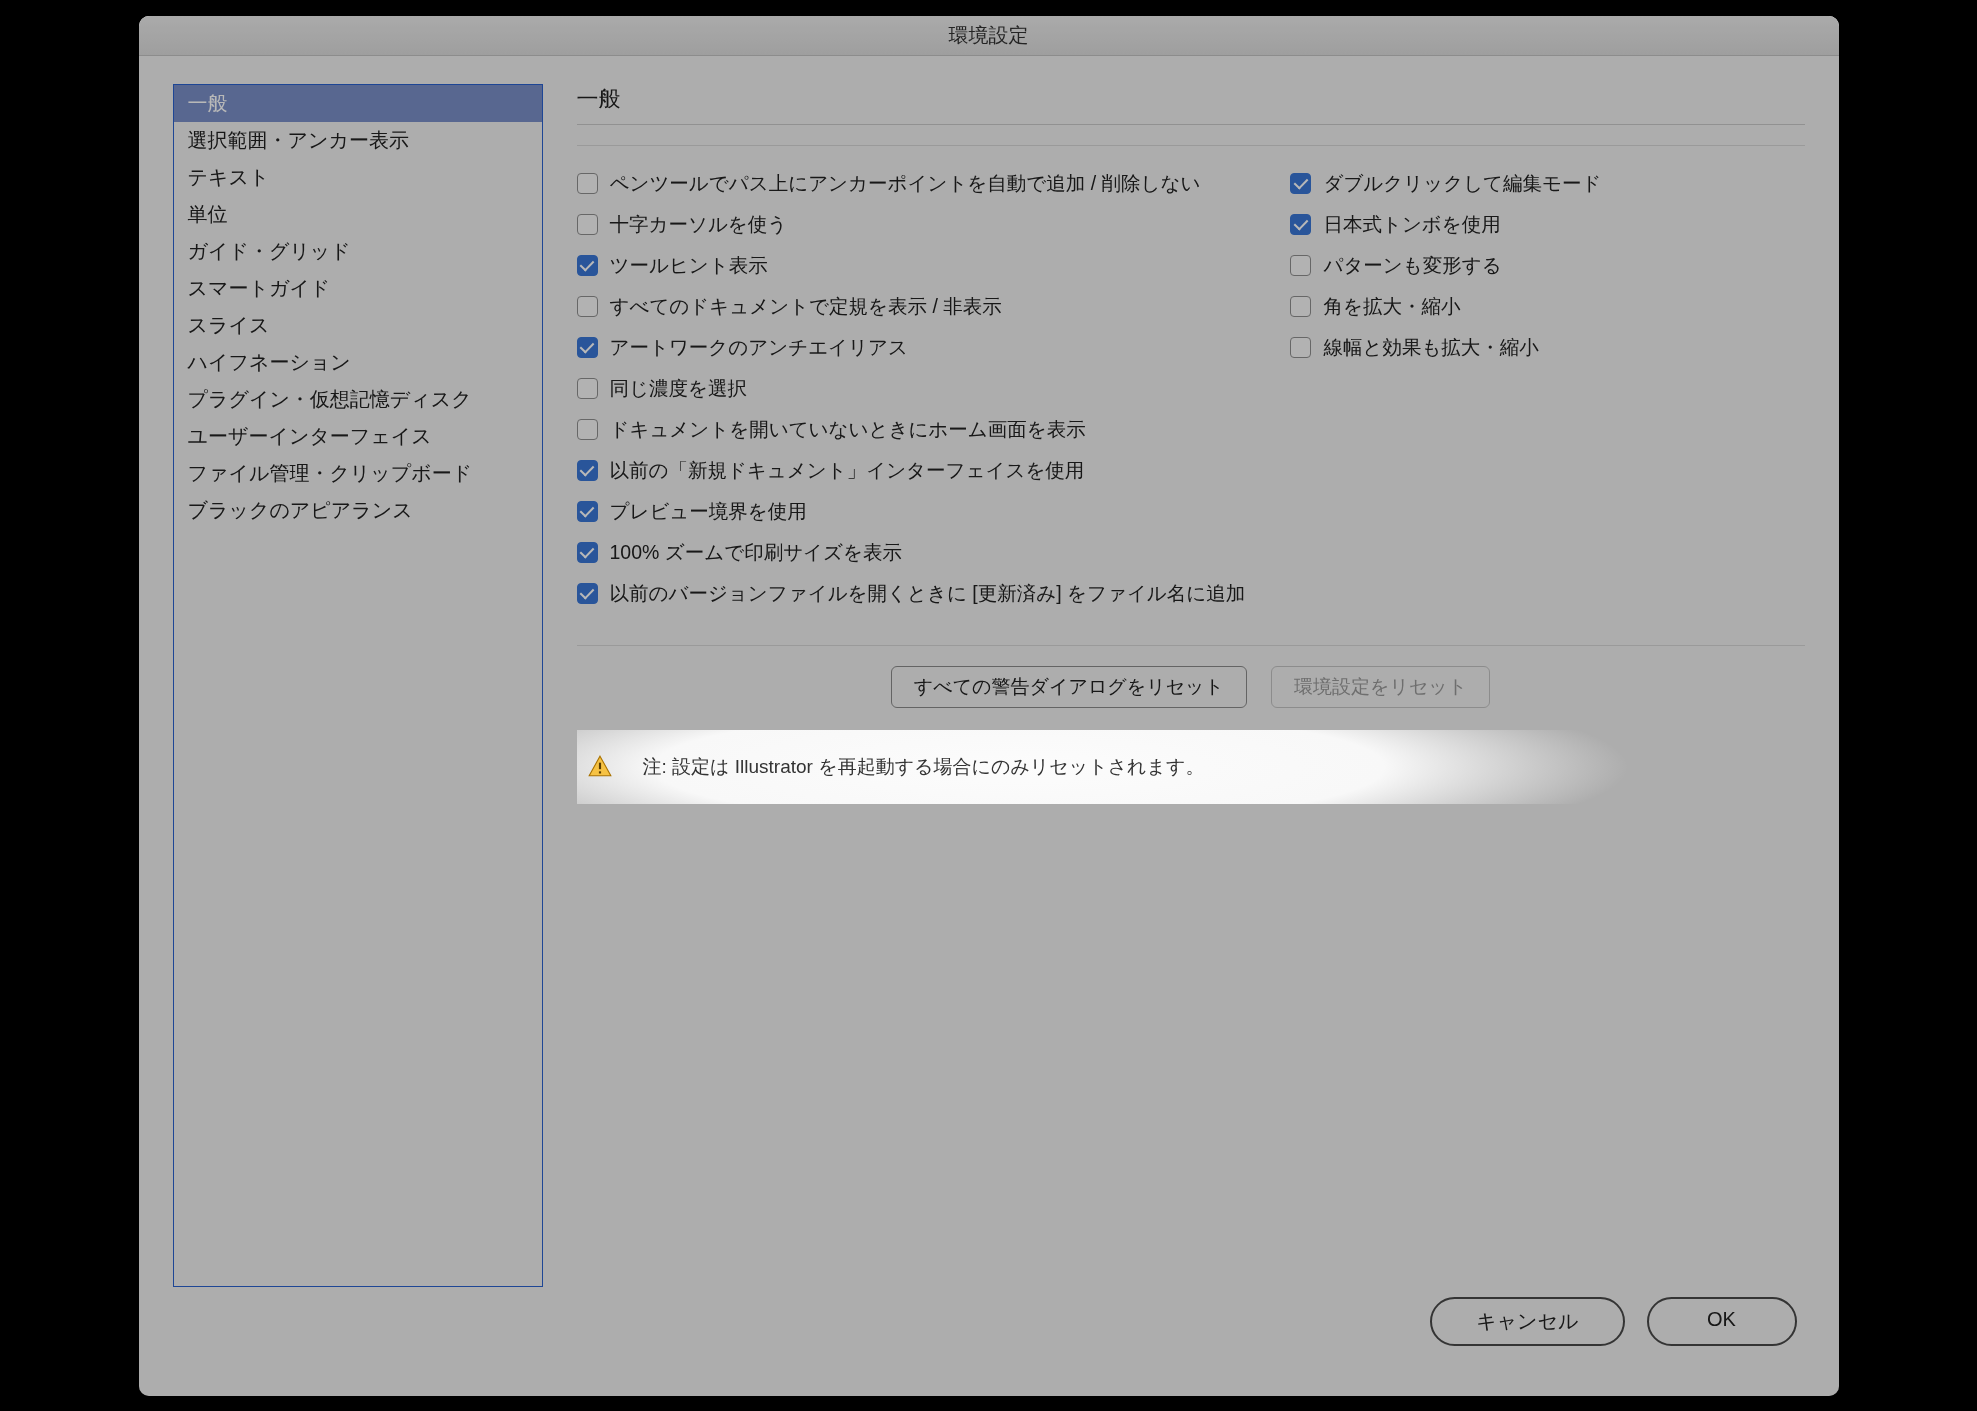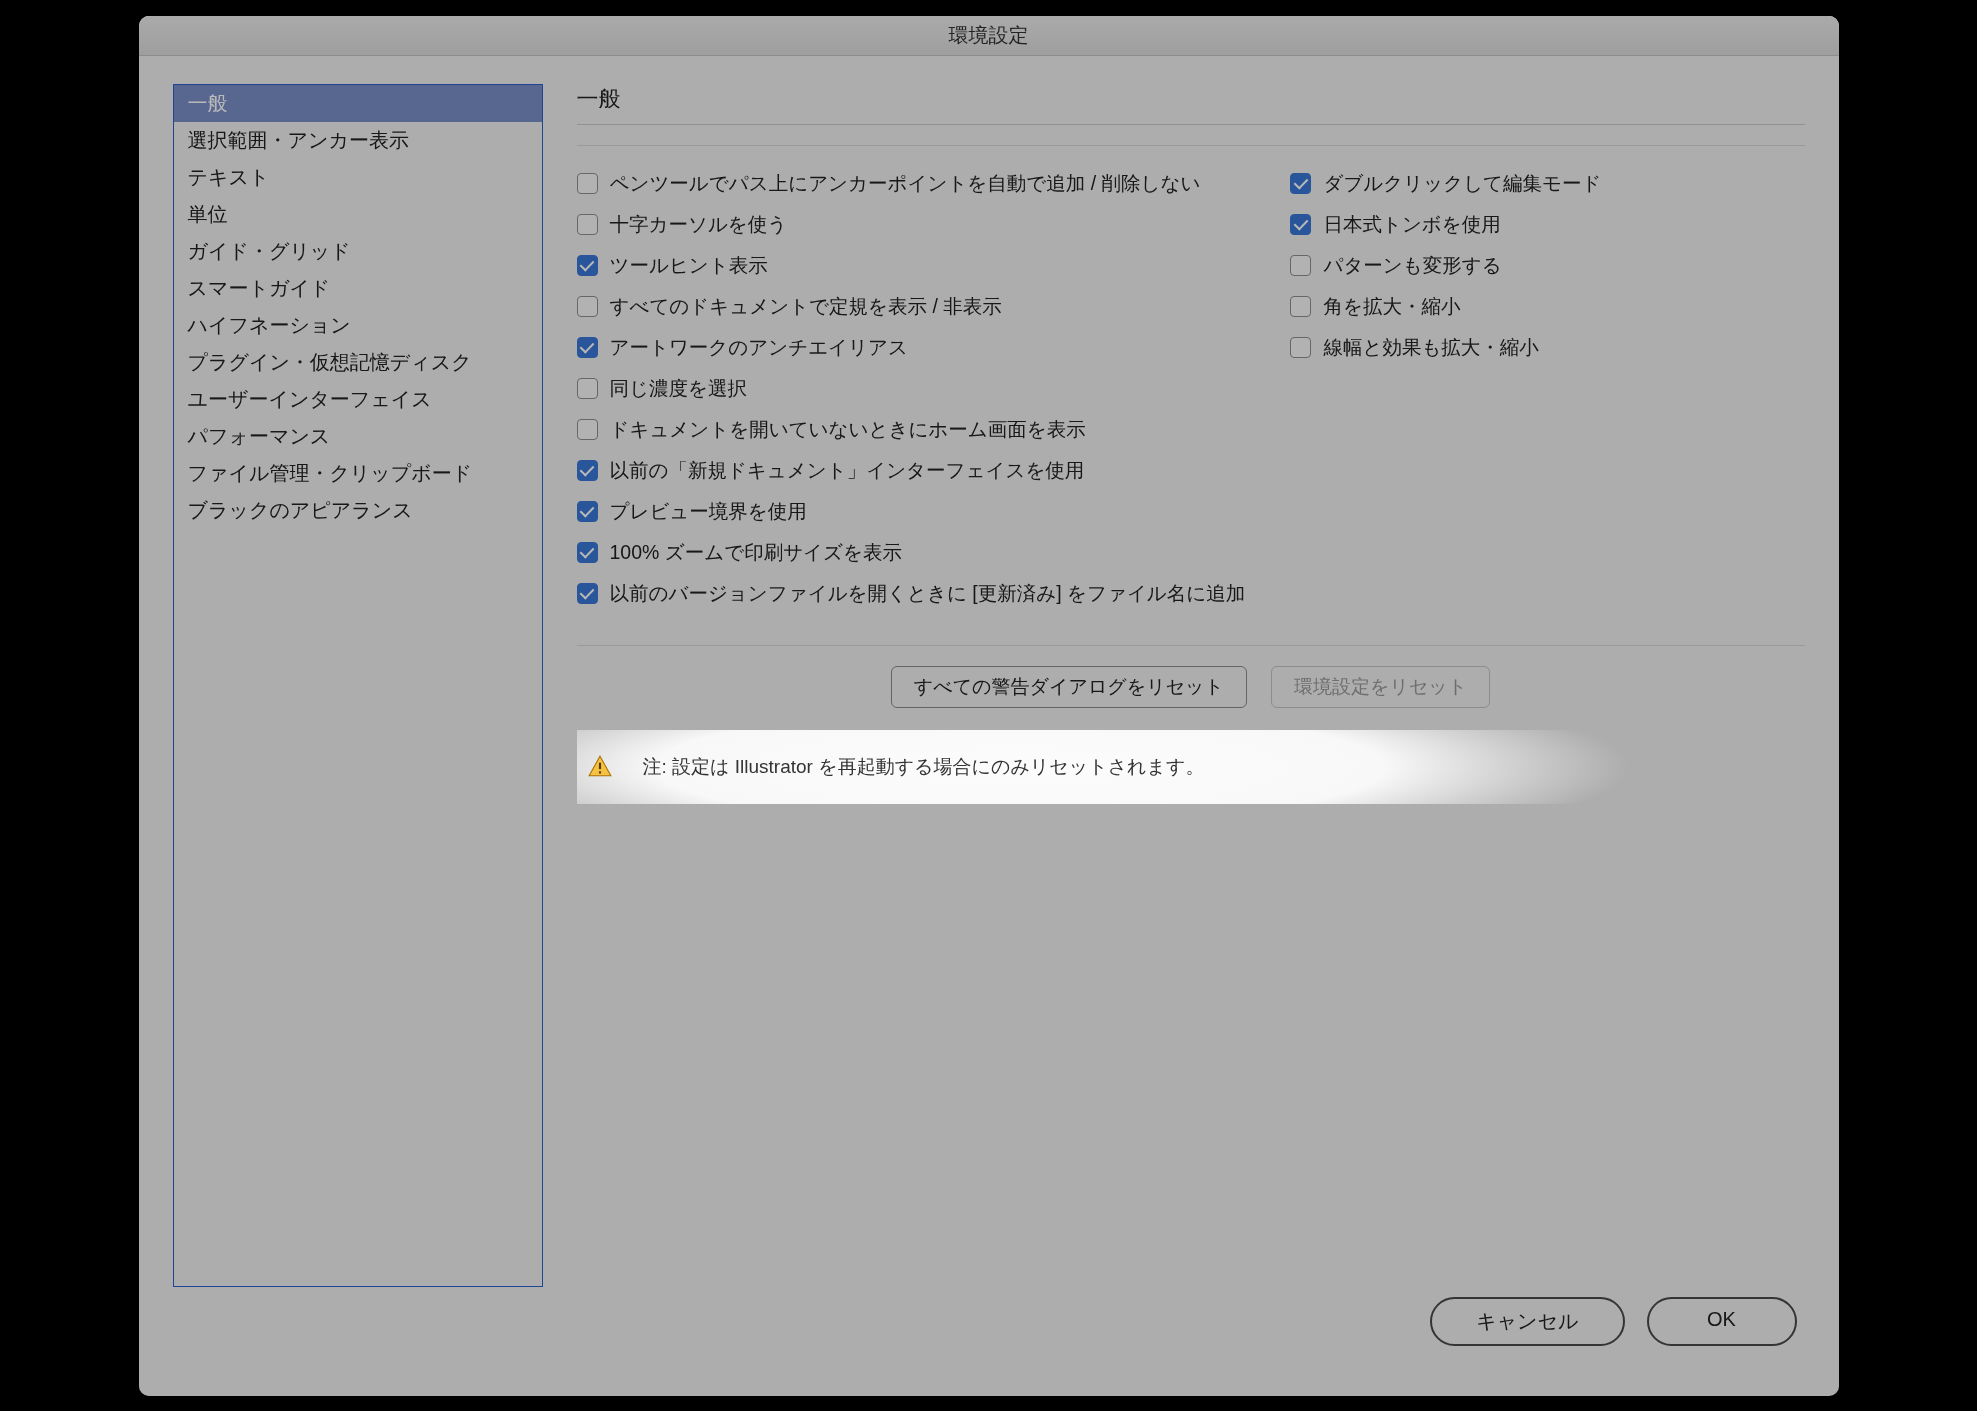--- a/index.html
+++ b/index.html
@@ -207,24 +207,24 @@
 
   <div class="content">
 
     <div class="sidebar" id="sidebar">
         <div class="sidebar-item selected">一般</div>
         <div class="sidebar-item">選択範囲・アンカー表示</div>
         <div class="sidebar-item">テキスト</div>
         <div class="sidebar-item">単位</div>
         <div class="sidebar-item">ガイド・グリッド</div>
         <div class="sidebar-item">スマートガイド</div>
+        <div class="sidebar-item">スライス</div>
         <div class="sidebar-item">ハイフネーション</div>
         <div class="sidebar-item">プラグイン・仮想記憶ディスク</div>
         <div class="sidebar-item">ユーザーインターフェイス</div>
-        <div class="sidebar-item">パフォーマンス</div>
         <div class="sidebar-item">ファイル管理・クリップボード</div>
         <div class="sidebar-item">ブラックのアピアランス</div>
       </div>
 
     <div class="main">
 
       <div class="section-title">一般</div>
 
 
       <div class="checks">

